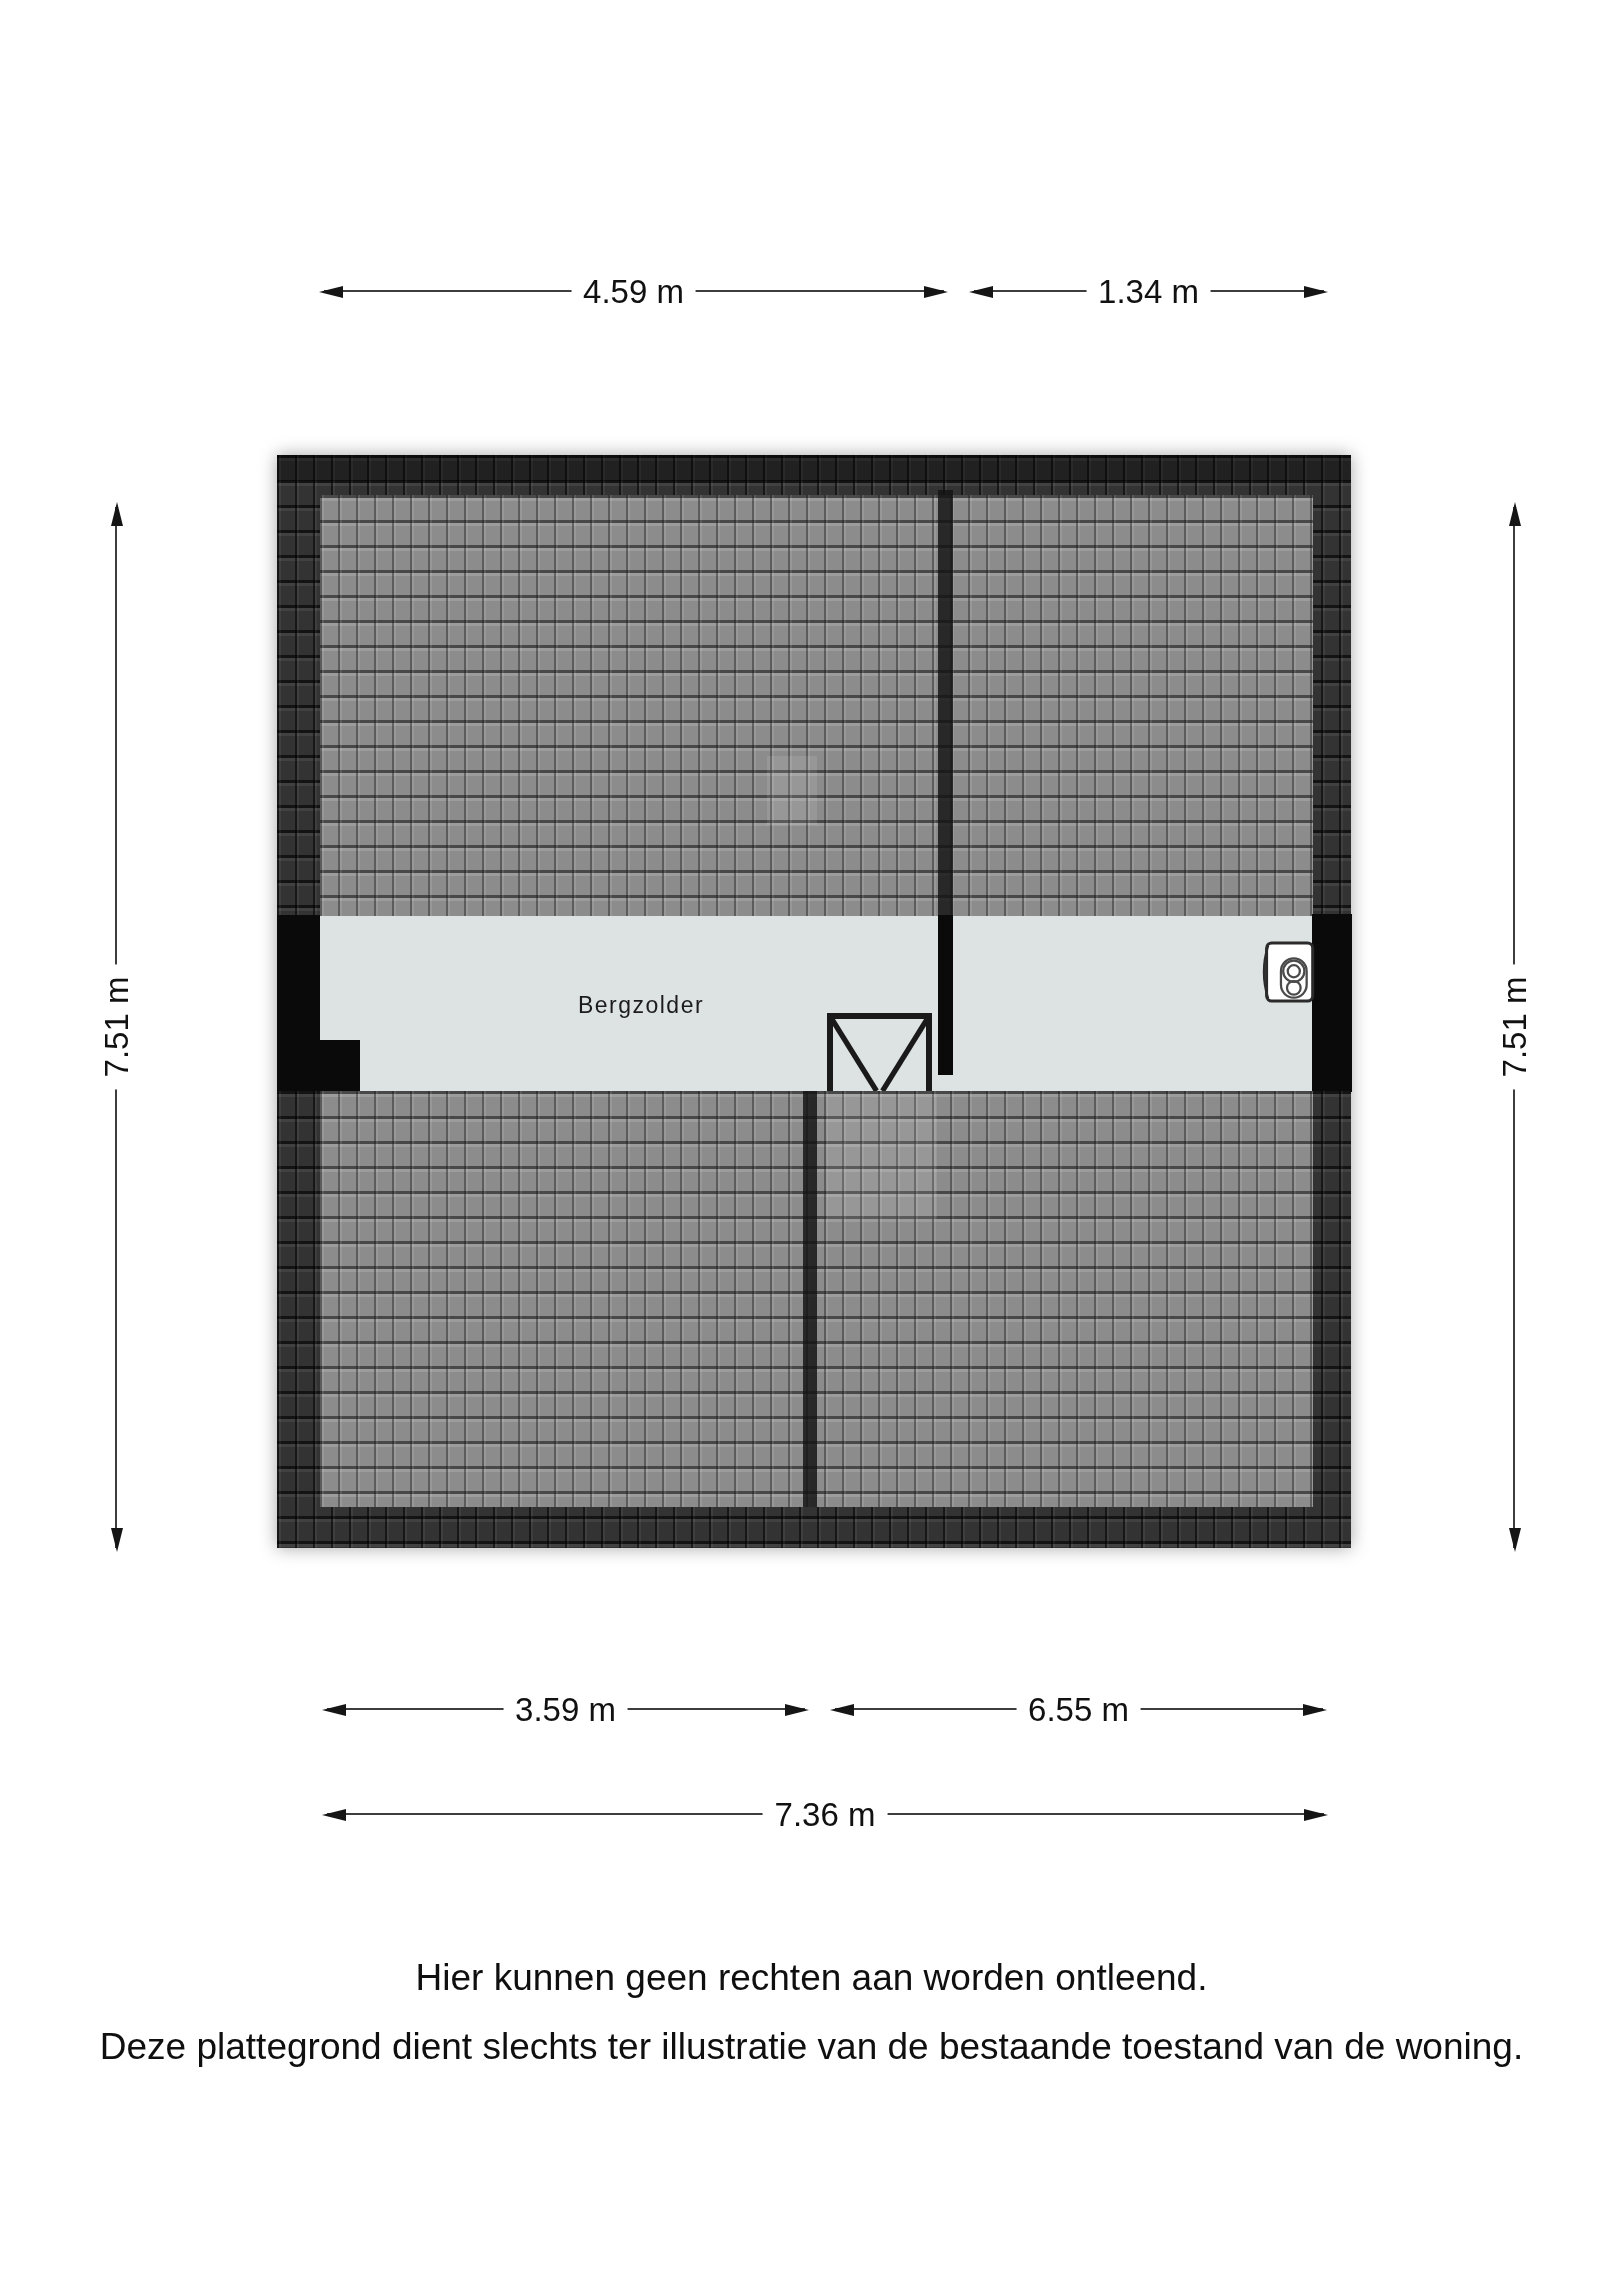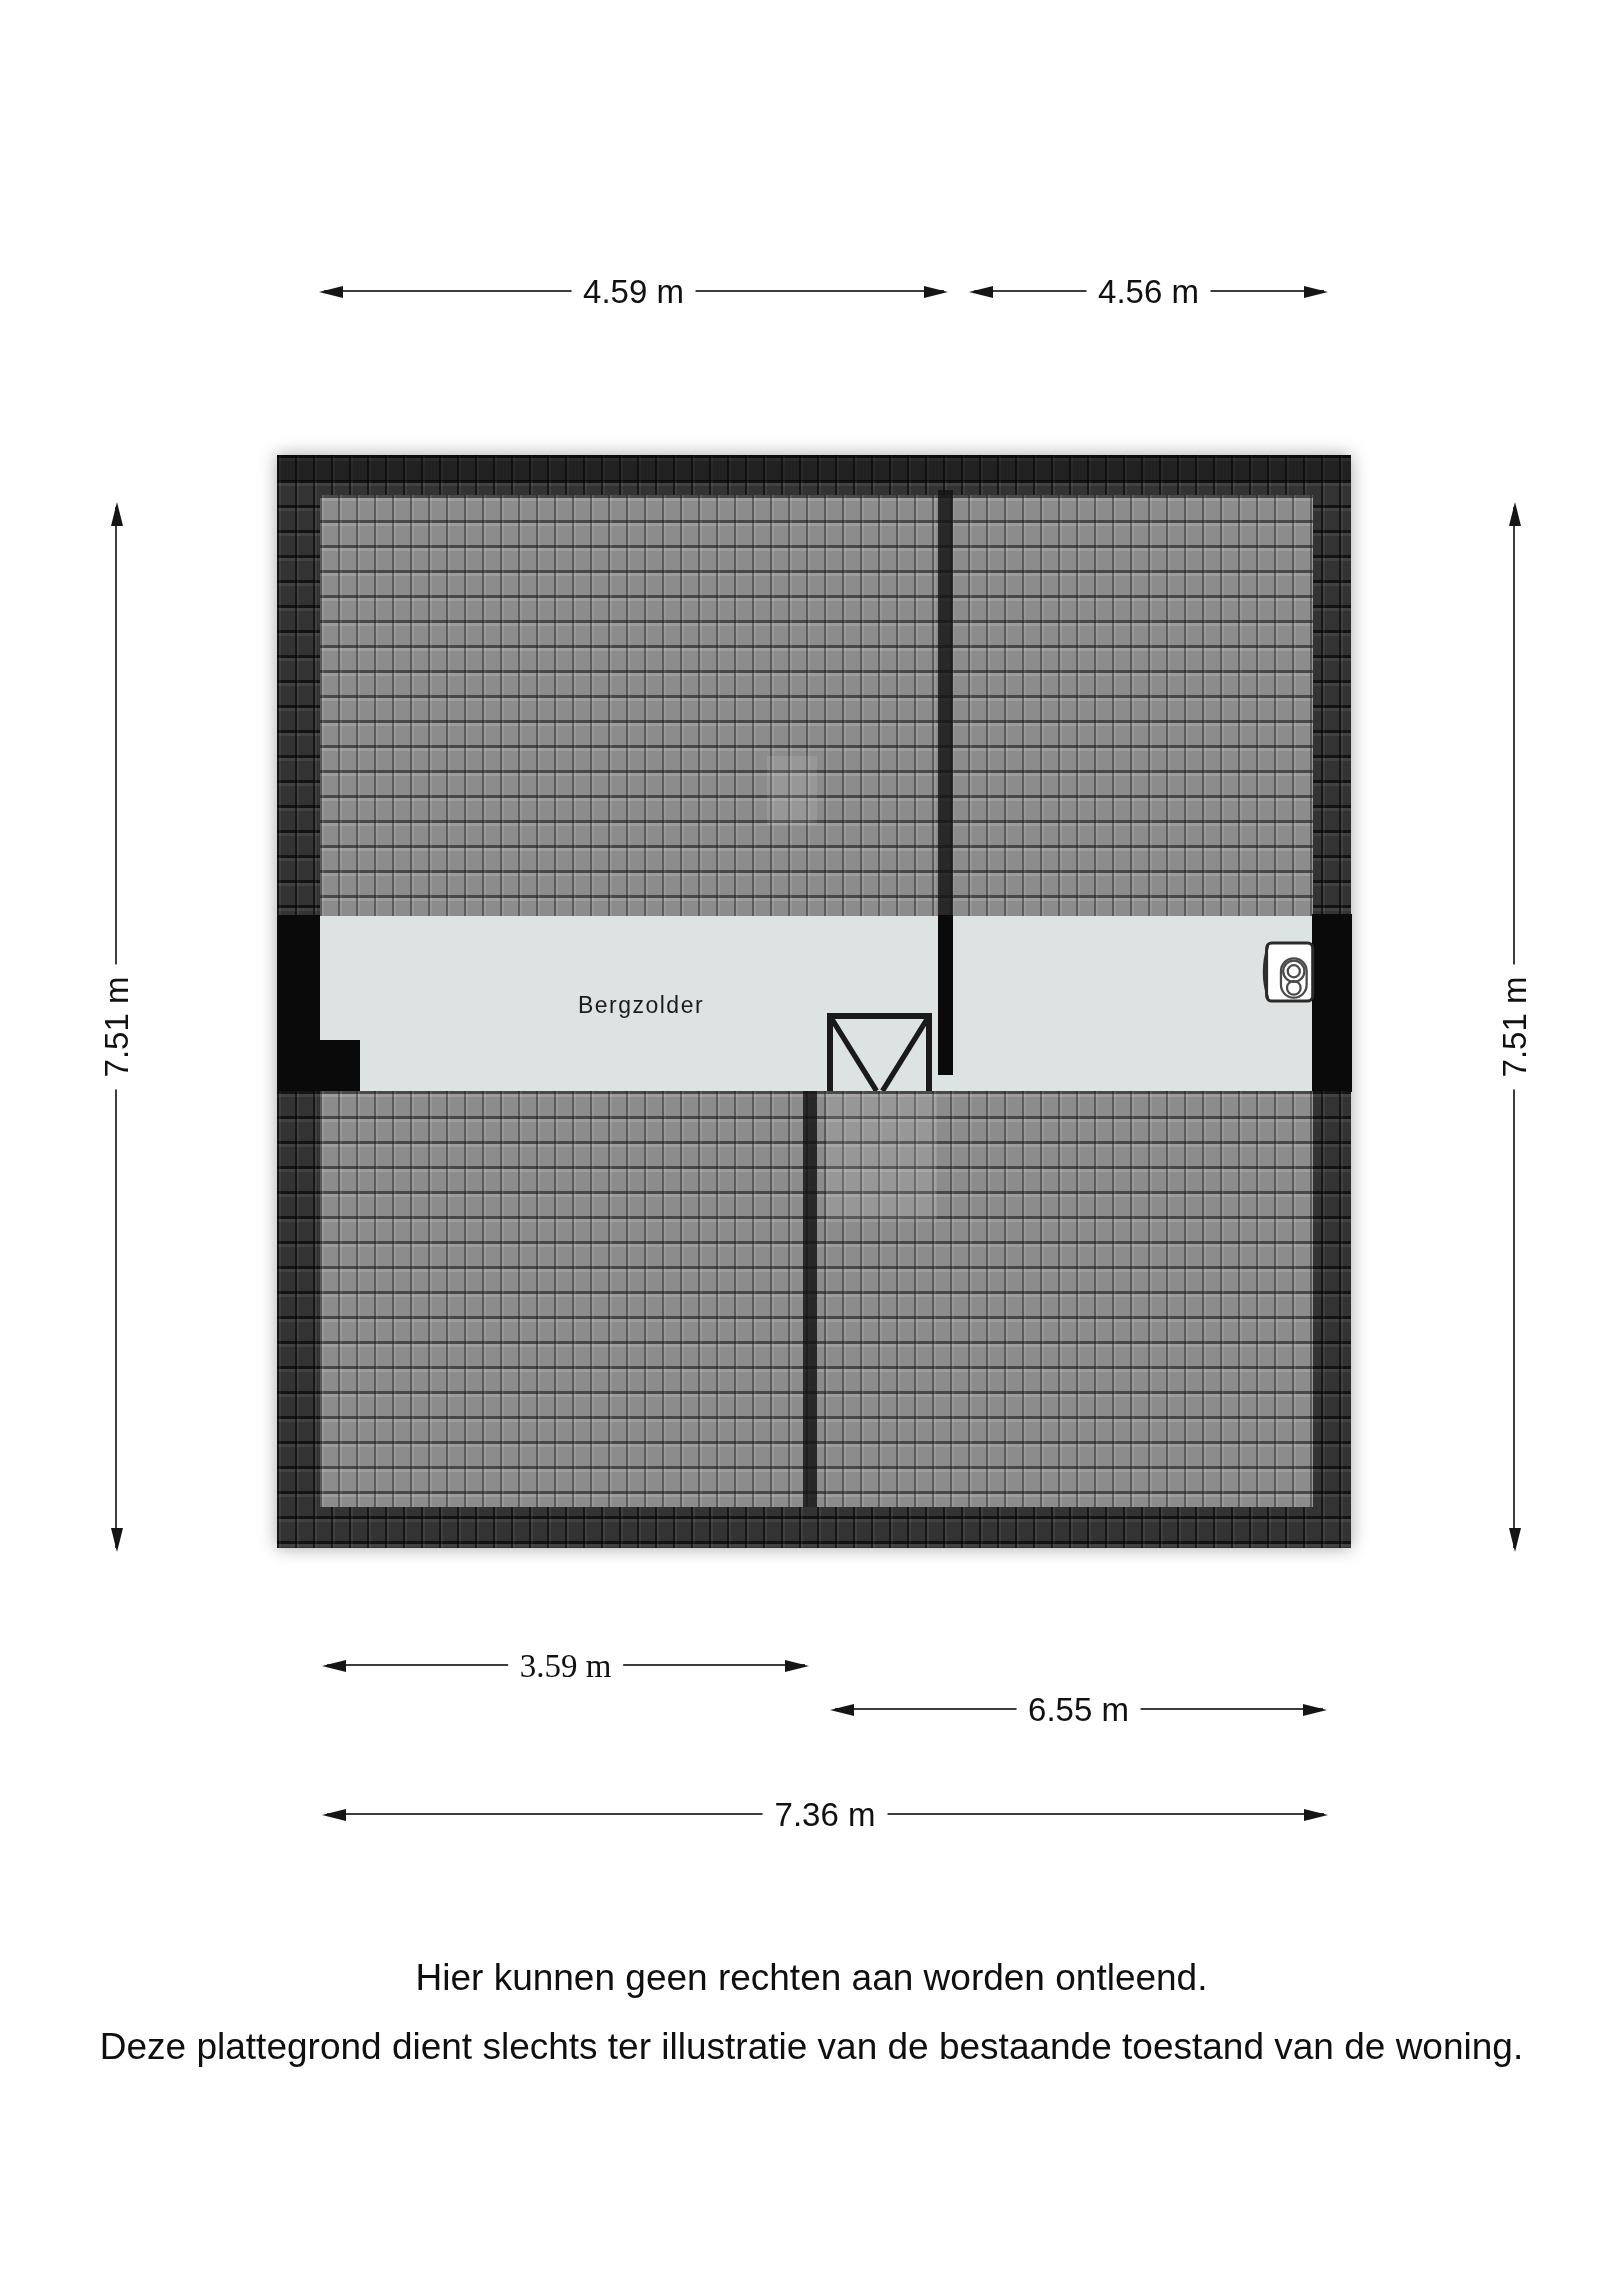--- a/index.html
+++ b/index.html
@@ -112,38 +112,38 @@
   <div class="dl"></div>
   <span class="arr aw"></span>
   <span class="arr ae"></span>
   <span class="dlabel">4.59 m</span>
 </div>
 
 <div class="dim dim-h" style="left:969px;top:278px;width:359px;">
   <div class="dl"></div>
   <span class="arr aw"></span>
   <span class="arr ae"></span>
-  <span class="dlabel">4.56 m</span>
+  <span class="dlabel">1.34 m</span>
 </div>
 
 <div class="dim dim-v" style="left:103px;top:502px;height:1050px;">
   <div class="dl"></div>
   <span class="arr an"></span>
   <span class="arr as"></span>
   <span class="dlabel">7.51 m</span>
 </div>
 
 <div class="dim dim-v" style="left:1501px;top:502px;height:1050px;">
   <div class="dl"></div>
   <span class="arr an"></span>
   <span class="arr as"></span>
   <span class="dlabel">7.51 m</span>
 </div>
 
-<div class="dim dim-h" style="left:322px;top:1652px;width:487px;font-family:Liberation Serif, serif;">
+<div class="dim dim-h" style="left:322px;top:1696px;width:487px;">
   <div class="dl"></div>
   <span class="arr aw"></span>
   <span class="arr ae"></span>
   <span class="dlabel">3.59 m</span>
 </div>
 
 <div class="dim dim-h" style="left:830px;top:1696px;width:497px;">
   <div class="dl"></div>
   <span class="arr aw"></span>
   <span class="arr ae"></span>

